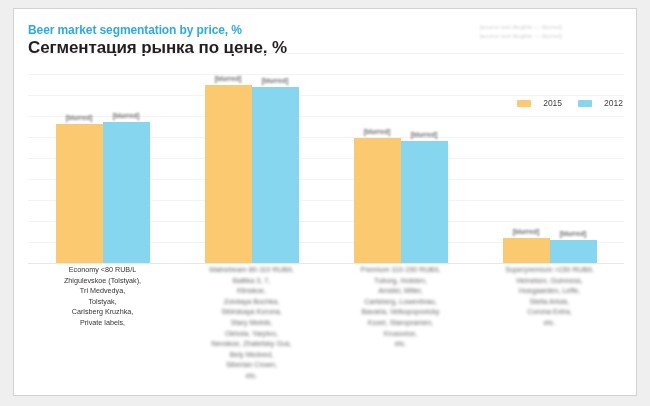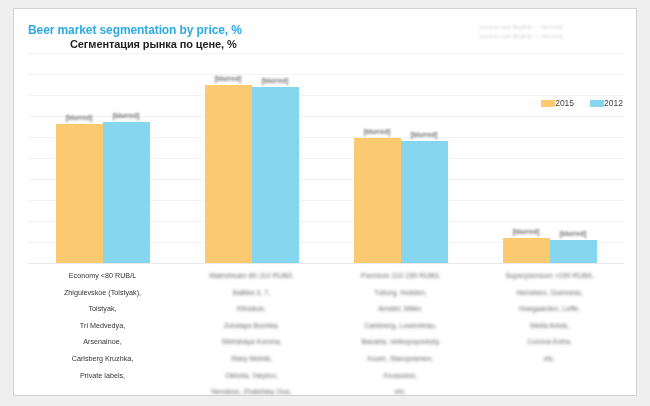--- a/index.html
+++ b/index.html
@@ -43,26 +43,25 @@
     font-size: 12px;
     font-weight: bold;
     color: #2eaae2;
     letter-spacing: -0.1px;
     white-space: nowrap;
   }
   .title-ru {
     position: absolute;
     left: 14px;
     top: 29px;
-    font-size: 11px;
+    font-size: 17px;
     font-weight: bold;
     color: #231f20;
     letter-spacing: -0.1px;
     white-space: nowrap;
-    margin-left: 42px;
   }
 
   
   .source-note {
     position: absolute;
     right: 74px;
     top: 14px;
     text-align: left;
     color: #c9c9c9;
     font-size: 6px;
@@ -77,21 +76,21 @@
     position: absolute;
     right: 13px;
     top: 90px;
     display: flex;
     align-items: center;
     gap: 16px;
   }
   .legend-item {
     display: flex;
     align-items: center;
-    gap: 0;
+    gap: 12px;
   }
   .legend-swatch {
     width: 14px;
     height: 7px;
     border-radius: 1px;
     display: block;
   }
   .legend-label {
     font-size: 8.5px;
     color: #404040;
@@ -184,21 +183,21 @@
     line-height: 10.6px;
     color: #333333;
     padding: 0 3px;
     box-sizing: border-box;
   }
   .cat.obscured {
     filter: blur(1.5px);
     opacity: .82;
     color: #444;
   }
-  .cat-line { display: block; margin-top: 6px; }
+  .cat-line { display: block; }
 </style>
 </head>
 <body>
 
 <div class="page">
   <div class="slide">
 
     <div class="title-en">Beer market segmentation by price, %</div>
 
     <div class="title-ru">Сегментация рынка по цене, %</div>
@@ -282,23 +281,22 @@
               </div>
             </div>
           </div>
         </div>
     </div>
 
     <div class="cats">
         <div class="cat">
           <span class="cat-line">Economy &lt;80 RUB/L</span>
           <span class="cat-line">Zhigulevskoe (Tolstyak),</span>
+          <span class="cat-line">Tri Medvedya,</span>
           <span class="cat-line">Tolstyak,</span>
-          <span class="cat-line">Tri Medvedya,</span>
-          <span class="cat-line">Arsenalnoe,</span>
           <span class="cat-line">Carlsberg Kruzhka,</span>
           <span class="cat-line">Private labels,</span>
         </div>
         <div class="cat obscured">
           <span class="cat-line">Mainstream 80-110 RUB/L</span>
           <span class="cat-line">Baltika 3, 7,</span>
           <span class="cat-line">Klinskoe,</span>
           <span class="cat-line">Zolotaya Bochka,</span>
           <span class="cat-line">Sibirskaya Korona,</span>
           <span class="cat-line">Stary Melnik,</span>

